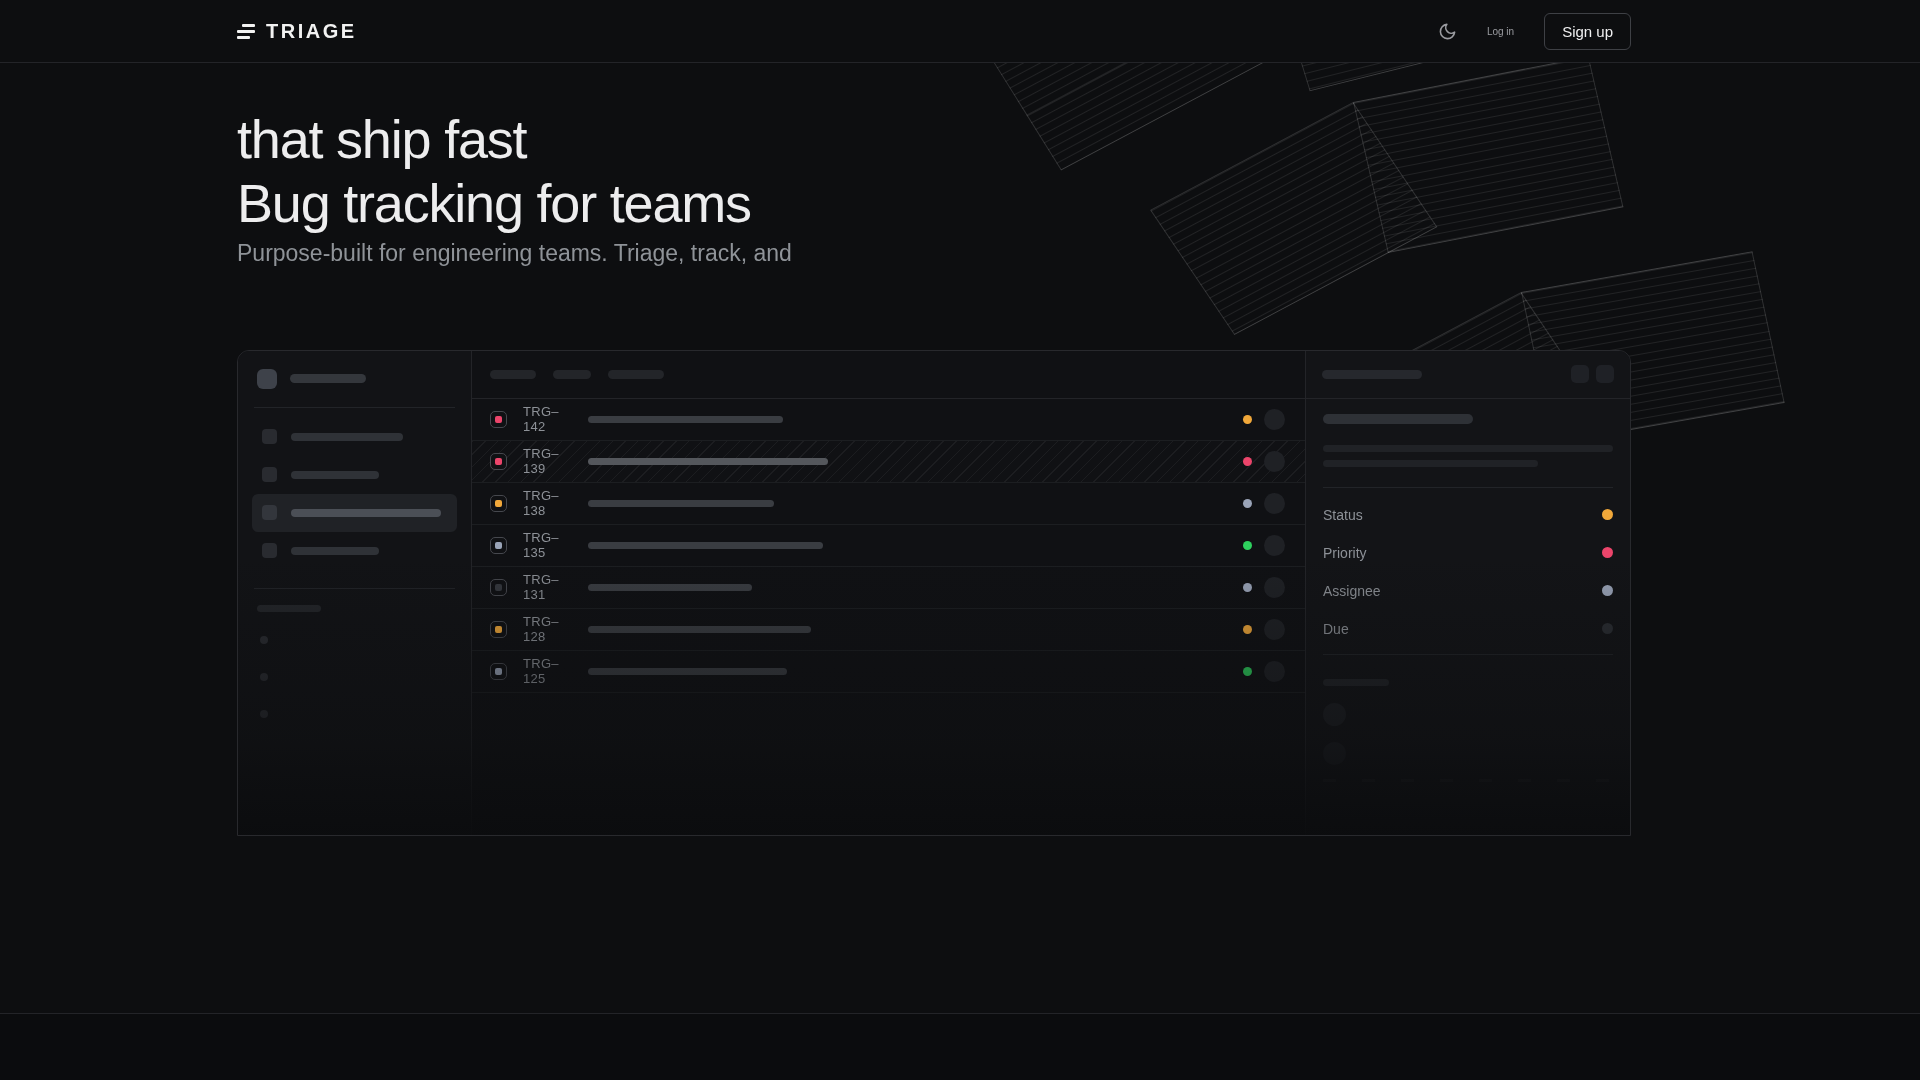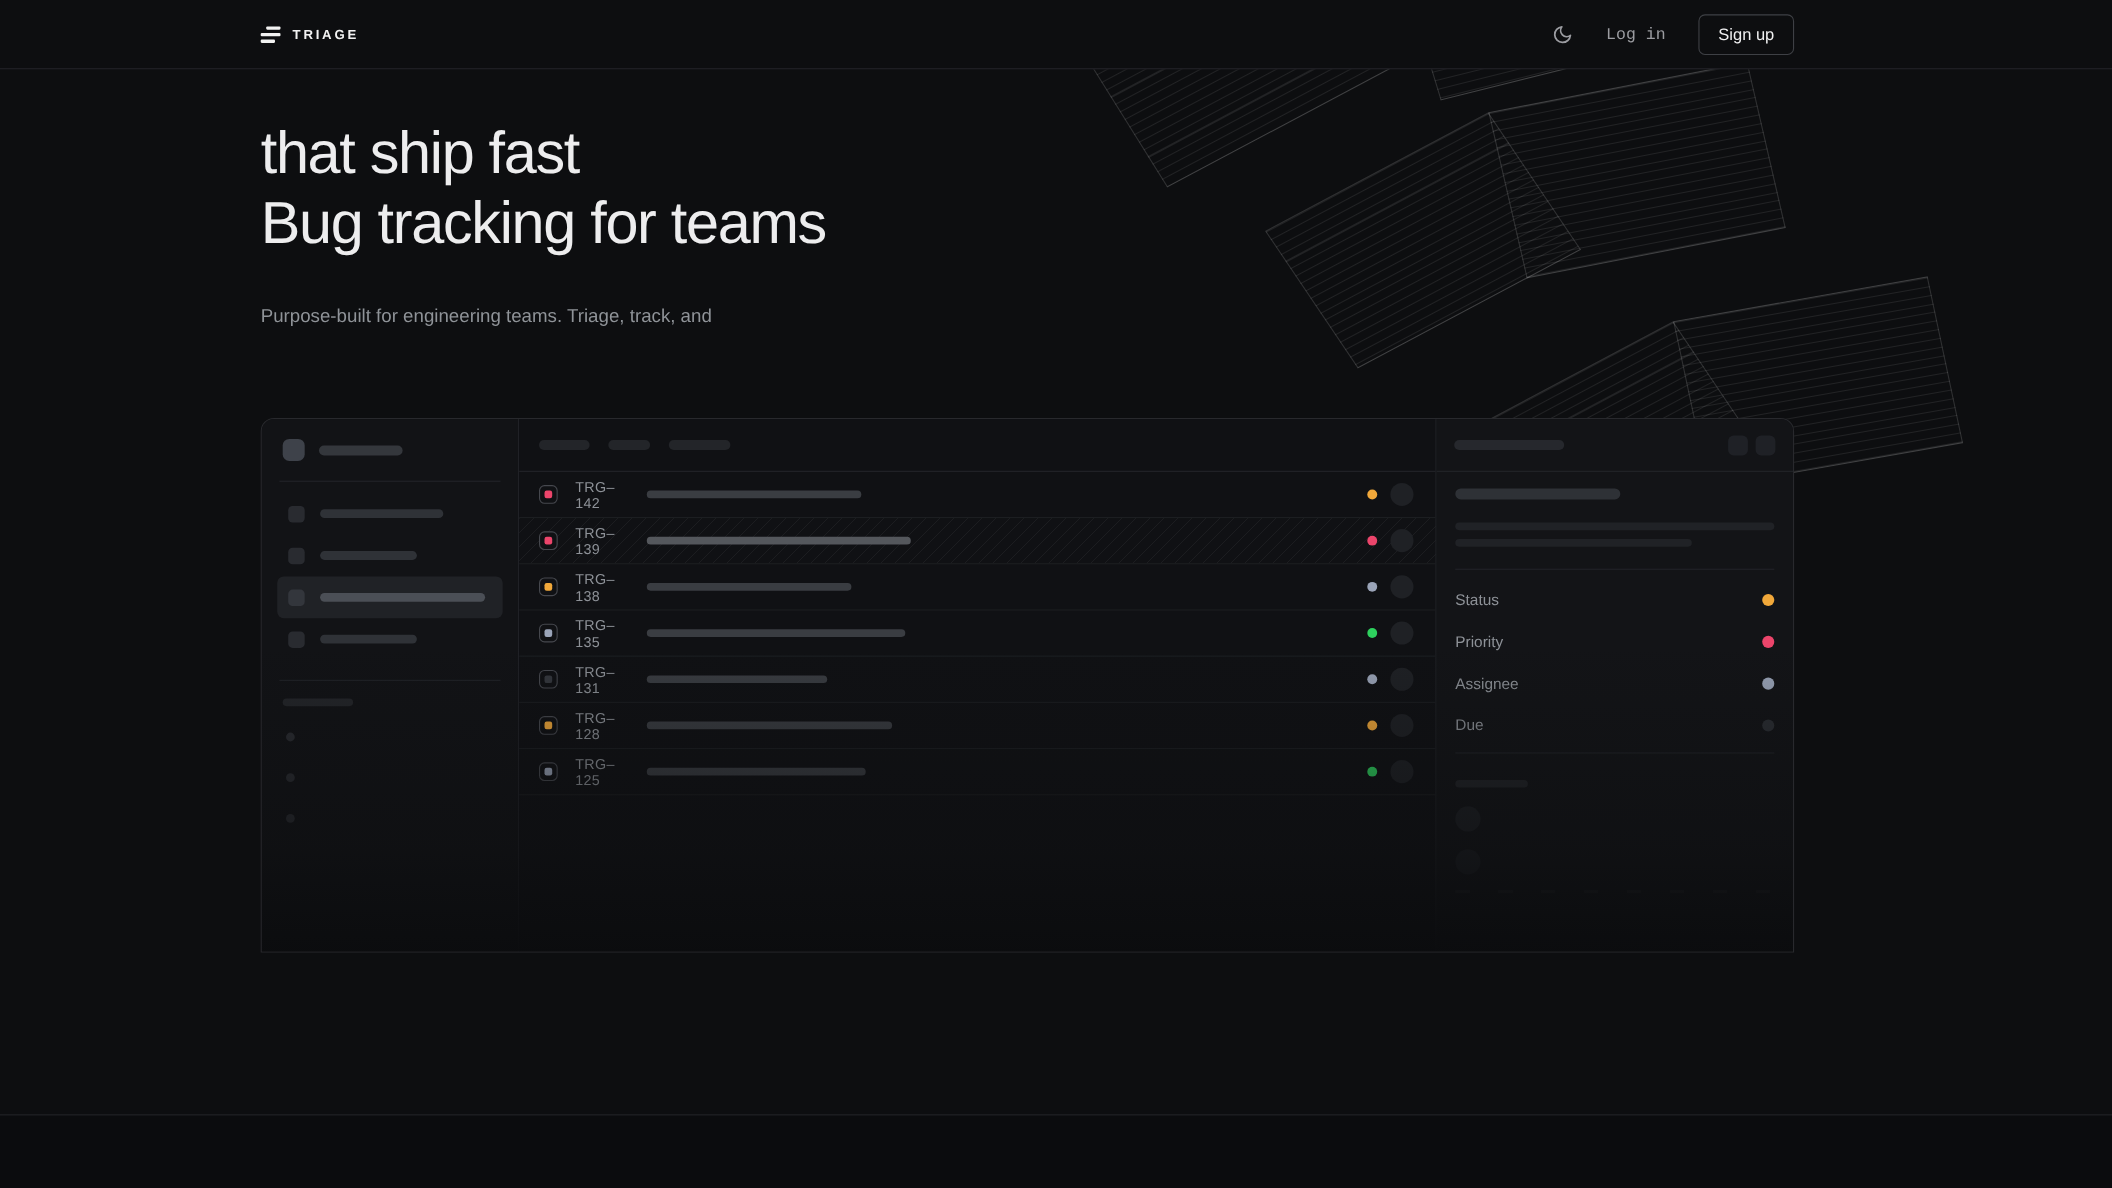--- a/index.html
+++ b/index.html
@@ -19,44 +19,44 @@
   
   .nav{position:absolute;top:0;left:0;right:0;height:63px;background:var(--page-bg);
     border-bottom:1px solid var(--line);z-index:10;}
   .nav .shell{height:100%;display:flex;align-items:center;}
   .brand{display:flex;align-items:center;gap:11px;cursor:pointer;}
   .brand-glyph{display:flex;flex-direction:column;gap:3px;width:18px;}
   .brand-glyph i{display:block;height:3px;border-radius:1px;background:#f2f2f2;}
   .brand-glyph i:nth-child(1){width:13px;margin-left:5px;}
   .brand-glyph i:nth-child(2){width:18px;}
   .brand-glyph i:nth-child(3){width:13px;}
-  .brand-name{color:#f2f2f2;font-size:12px;font-weight:700;letter-spacing:2.5px;}
+  .brand-name{color:#f2f2f2;font-size:20px;font-weight:700;letter-spacing:2.5px;}
   .nav-right{margin-left:auto;display:flex;align-items:center;gap:30px;}
   .theme-btn{background:none;border:none;color:#9b9ca1;cursor:pointer;display:flex;align-items:center;}
-  .login-link{color:#9b9ca1;font-size:15px;text-decoration:none;cursor:pointer;background:none;border:none;
-    font-family:Liberation Mono, monospace;}
+  .login-link{color:#9b9ca1;font-size:10px;text-decoration:none;cursor:pointer;background:none;border:none;
+    font-family:Liberation Sans, sans-serif;}
   .signup-btn{background:transparent;border:1px solid #3e4045;border-radius:6px;color:#f0f0f1;
     font-size:15px;padding:9px 17px;cursor:pointer;font-family:"Liberation Sans",sans-serif;}
 
   
   .deco{position:absolute;inset:0;z-index:0;overflow:hidden;}
   .face{position:absolute;border:1px solid rgba(255,255,255,0.14);transform-origin:0 0;
     background:repeating-linear-gradient(to bottom,rgba(255,255,255,0.085) 0 1px,transparent 1px 8px);}
   .f1a{left:992px;top:60px;width:300px;height:130px;transform:rotate(-28deg) skewX(4deg);}
   .f1b{left:1257px;top:-81px;width:280px;height:180px;transform:rotate(-14deg) skewX(3deg);}
   .f2a{left:1150px;top:210px;width:230px;height:150px;transform:rotate(-28deg) skewX(6deg);}
   .f2b{left:1353px;top:102px;width:240px;height:155px;transform:rotate(-11deg) skewX(2deg);}
   .f3a{left:1318px;top:400px;width:230px;height:150px;transform:rotate(-28deg) skewX(6deg);}
   .f3b{left:1521px;top:292px;width:235px;height:155px;transform:rotate(-10deg) skewX(2deg);}
 
   
   .hero{position:absolute;top:63px;left:0;right:0;z-index:2;}
   .hero-title{margin-top:45px;font-size:54px;line-height:1.18;font-weight:500;
     letter-spacing:-1.2px;color:var(--txt-bright);}
-  .hero-sub{margin-top:40px;font-size:17px;line-height:1.58;color:var(--txt-dim);}
+  .hero-sub{font-size:23px;line-height:1.58;color:var(--txt-dim);}
   .cta{margin-top:60px;height:52px;display:inline-flex;align-items:center;gap:12px;
     background:#e9e9e9;color:#161617;border:none;border-radius:2px;padding:0 28px;
     font-size:16px;font-weight:500;cursor:pointer;font-family:"Liberation Sans",sans-serif;}
   .cta .arrow{font-size:17px;}
 
   
   .mockup{position:relative;margin-top:78px;height:486px;display:flex;
     background:var(--panel-bg);border:1px solid #28292d;border-radius:12px 12px 0 0;overflow:hidden;}
   .mockup::after{content:"";position:absolute;inset:0;pointer-events:none;z-index:4;
     background:linear-gradient(180deg,rgba(13,14,16,0) 42%,rgba(13,14,16,0.55) 80%,rgba(11,12,14,0.95) 100%);}

